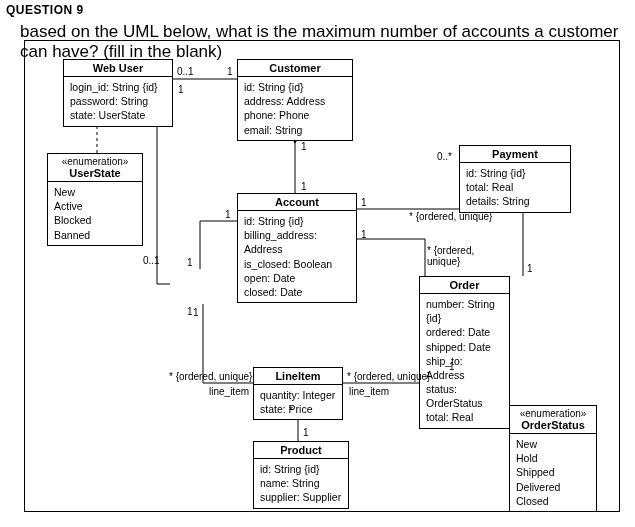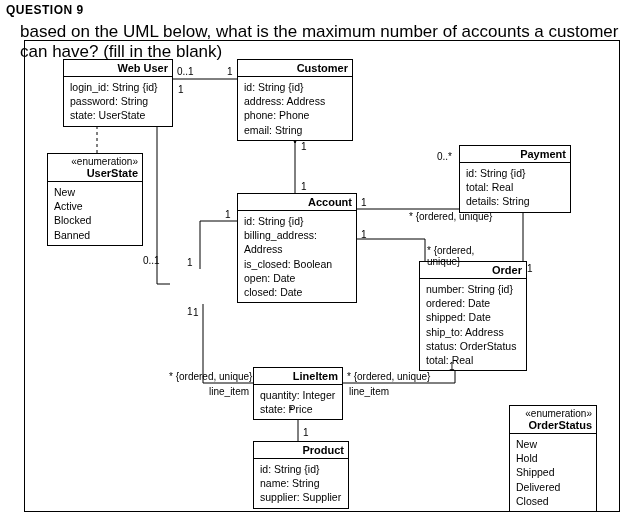--- a/index.html
+++ b/index.html
@@ -2,21 +2,21 @@
 <html><head>
 <meta charset="utf-8">
 <style>
   body{margin:0;font-family:Arial,Helvetica,sans-serif;font-size:11px;background:#fff;color:#000}
   .page{position:relative;width:635px;height:527px}
   .qnum{position:absolute;left:6px;top:3px;font-weight:bold;letter-spacing:.5px;font-size:12px}
   .prompt{position:absolute;left:20px;top:22px;font-size:17px}
   .frame{position:absolute;left:24px;top:40px;width:596px;height:472px;border:1px solid #000;box-sizing:border-box}
   .lines{position:absolute;left:0;top:0;width:100%;height:100%;pointer-events:none}
   .cls{position:absolute;border:1px solid #000;background:#fff;box-sizing:border-box;z-index:2}
-  .cls .hd{border-bottom:1px solid #000;text-align:right;font-weight:bold;padding:2px 4px;font-size:11px}
+  .cls .hd{border-bottom:1px solid #000;text-align:center;font-weight:bold;padding:2px 4px;font-size:11px}
   .cls .bd{padding:3px 6px;font-size:10.5px;line-height:1.35}
   .cls .stereo{display:block;font-weight:normal;font-size:10px}
   .mult{position:absolute;font-size:10px;z-index:3;background:rgba(255,255,255,.0)}
 </style>
 </head>
 <body>
 
 <div class="page">
   <div class="qnum">QUESTION 9</div>
   <div class="prompt">based on the UML below, what is the maximum number of accounts a customer can have? (fill in the blank)</div>
@@ -102,21 +102,21 @@
     <div class="cls" style="left:434px;top:104px;width:112px">
       <div class="hd">Payment</div>
       <div class="bd">
         <div>id: String {id}</div>
         <div>total: Real</div>
         <div>details: String</div>
       </div>
     </div>
 
 
-    <div class="cls" style="left:394px;top:220px;width:108px">
+    <div class="cls" style="left:394px;top:235px;width:91px">
       <div class="hd">Order</div>
       <div class="bd">
         <div>number: String {id}</div>
         <div>ordered: Date</div>
         <div>shipped: Date</div>
         <div>ship_to: Address</div>
         <div>status: OrderStatus</div>
         <div>total: Real</div>
       </div>
     </div>

